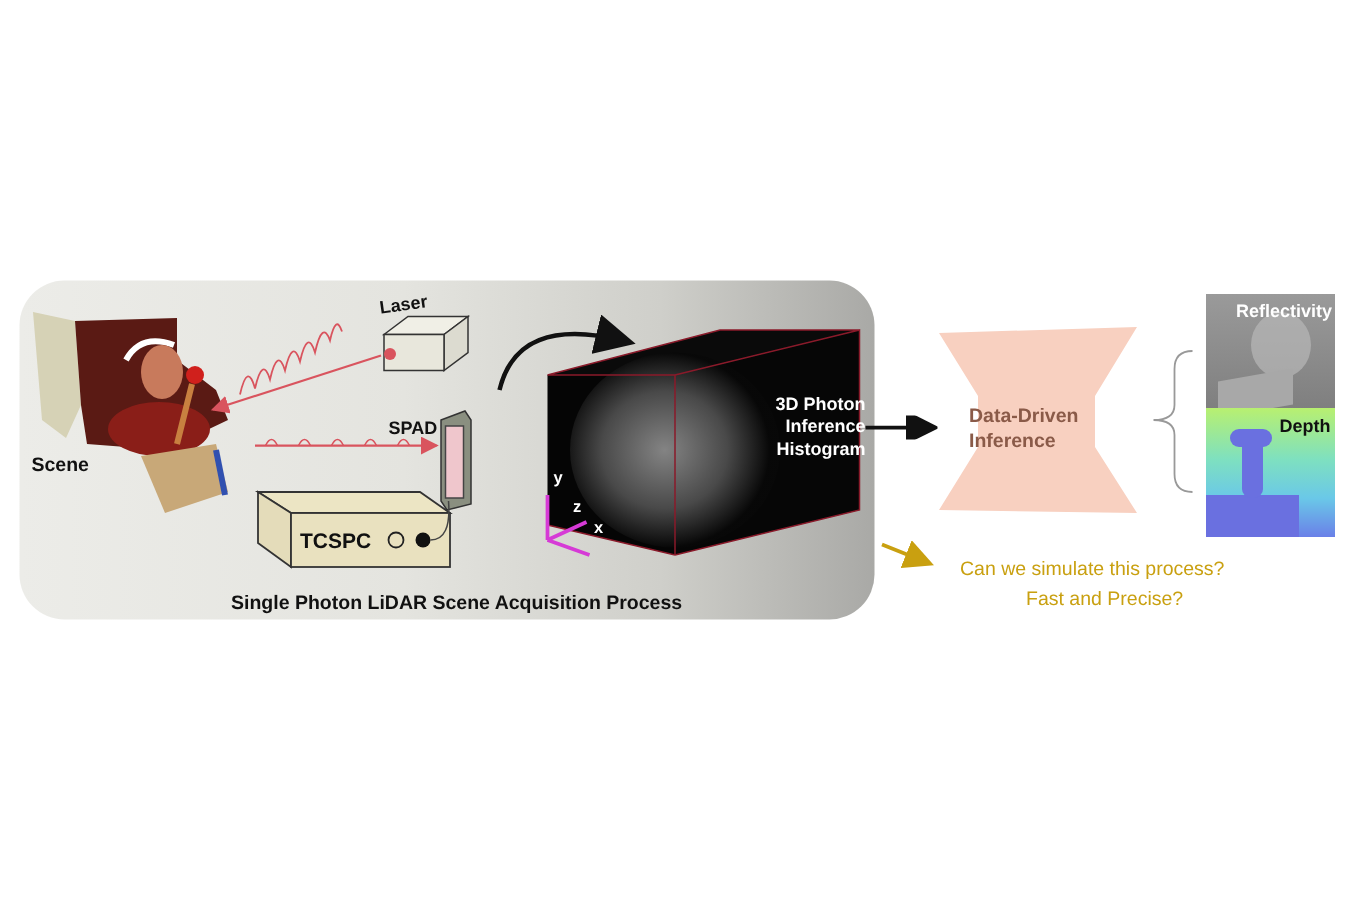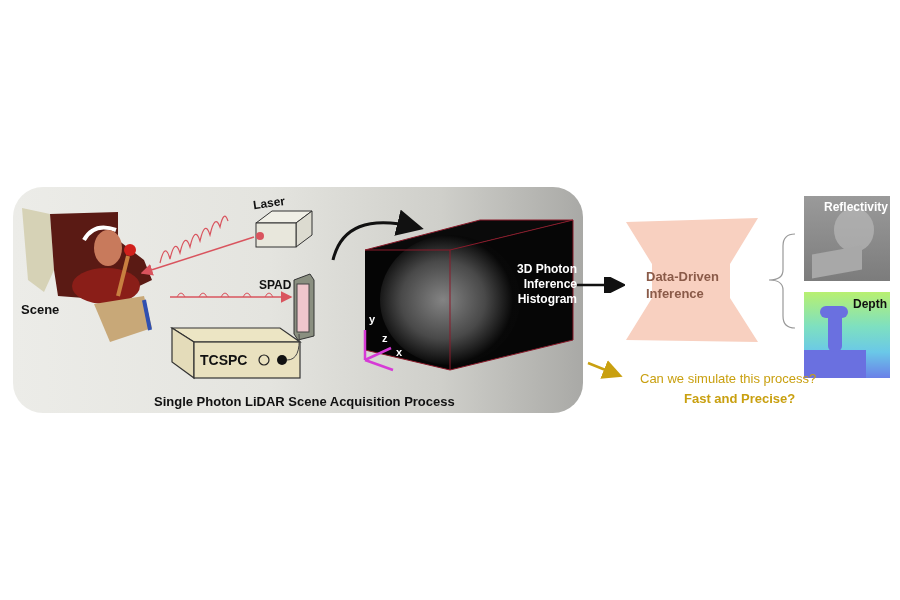--- a/index.html
+++ b/index.html
@@ -7,21 +7,21 @@
   .abs { position: absolute; }
   .panel {
     left: 13px; top: 187px; width: 570px; height: 226px;
     border-radius: 30px;
     background: linear-gradient(90deg, #ecece8 0%, #e4e4df 45%, #cfcfca 75%, #a9a9a6 100%);
   }
   .lbl { font-weight: bold; color: #111; white-space: nowrap; }
   .cube-text { color: #ffffff; font-weight: bold; font-size: 12px; line-height: 15px; text-align: right; }
   .inf-text { color: #8a5a48; font-weight: bold; font-size: 13px; line-height: 17px; }
   .q1 { color: #c9a010; font-size: 13px; }
-  .q2 { color: #c9a010; font-size: 13px; font-weight: bold; }
+  .q2 { color: #c9a010; font-size: 13px; font-weight: normal; }
   .thumb-label { font-weight: bold; font-size: 12px; }
 </style>
 </head>
 <body>
 
 <div class="abs panel"></div>
 
 <svg class="abs" style="left:14px;top:200px" width="150" height="160">
   <polygon points="8,8 36,14 40,70 30,92 14,80" fill="#d6d2b6"></polygon>
   <polygon points="36,14 104,12 104,40 130,60 138,80 96,100 44,96 40,70" fill="#5a1a14"></polygon>
@@ -127,21 +127,21 @@
 
 <svg class="abs" style="left:765px;top:232px" width="36" height="100">
   <path d="M30,2 Q18,2 18,14 L18,38 Q18,48 4,48 Q18,48 18,58 L18,84 Q18,96 30,96" stroke="#999" stroke-width="1.2" fill="none"></path>
 </svg>
 
 <div class="abs" style="left:804px;top:196px;width:86px;height:85px;background:linear-gradient(180deg,#9a9a9a,#7c7c7c);overflow:hidden">
   <div class="abs" style="left:30px;top:12px;width:40px;height:44px;border-radius:50%;background:#b8b8b8;opacity:0.7"></div>
   <div class="abs" style="left:8px;top:54px;width:50px;height:24px;background:#a8a8a8;transform:skewY(-10deg)"></div>
   <div class="abs thumb-label" style="right:2px;top:4px;color:#fff">Reflectivity</div>
 </div>
-<div class="abs" style="left:804px;top:292px;width:86px;height:86px;background:linear-gradient(180deg,#b8f070 0%,#7ee0c0 40%,#6ac8e8 70%,#6a80e8 100%);overflow:hidden">
+<div class="abs" style="left:804px;top:272px;width:86px;height:86px;background:linear-gradient(180deg,#b8f070 0%,#7ee0c0 40%,#6ac8e8 70%,#6a80e8 100%);overflow:hidden">
   <div class="abs" style="left:0;top:58px;width:62px;height:28px;background:#6a70e0"></div>
   <div class="abs" style="left:24px;top:14px;width:14px;height:46px;background:#6a70e0;border-radius:6px"></div>
   <div class="abs" style="left:16px;top:14px;width:28px;height:12px;background:#6a70e0;border-radius:6px"></div>
   <div class="abs thumb-label" style="right:3px;top:5px;color:#111">Depth</div>
 </div>
 
 <svg class="abs" style="left:586px;top:360px" width="40" height="22">
   <defs>
       <marker id="ah-gold" markerWidth="8" markerHeight="8" refX="6" refY="4" orient="auto">
         <path d="M0,0 L8,4 L0,8 z" fill="#c9a010"></path>

